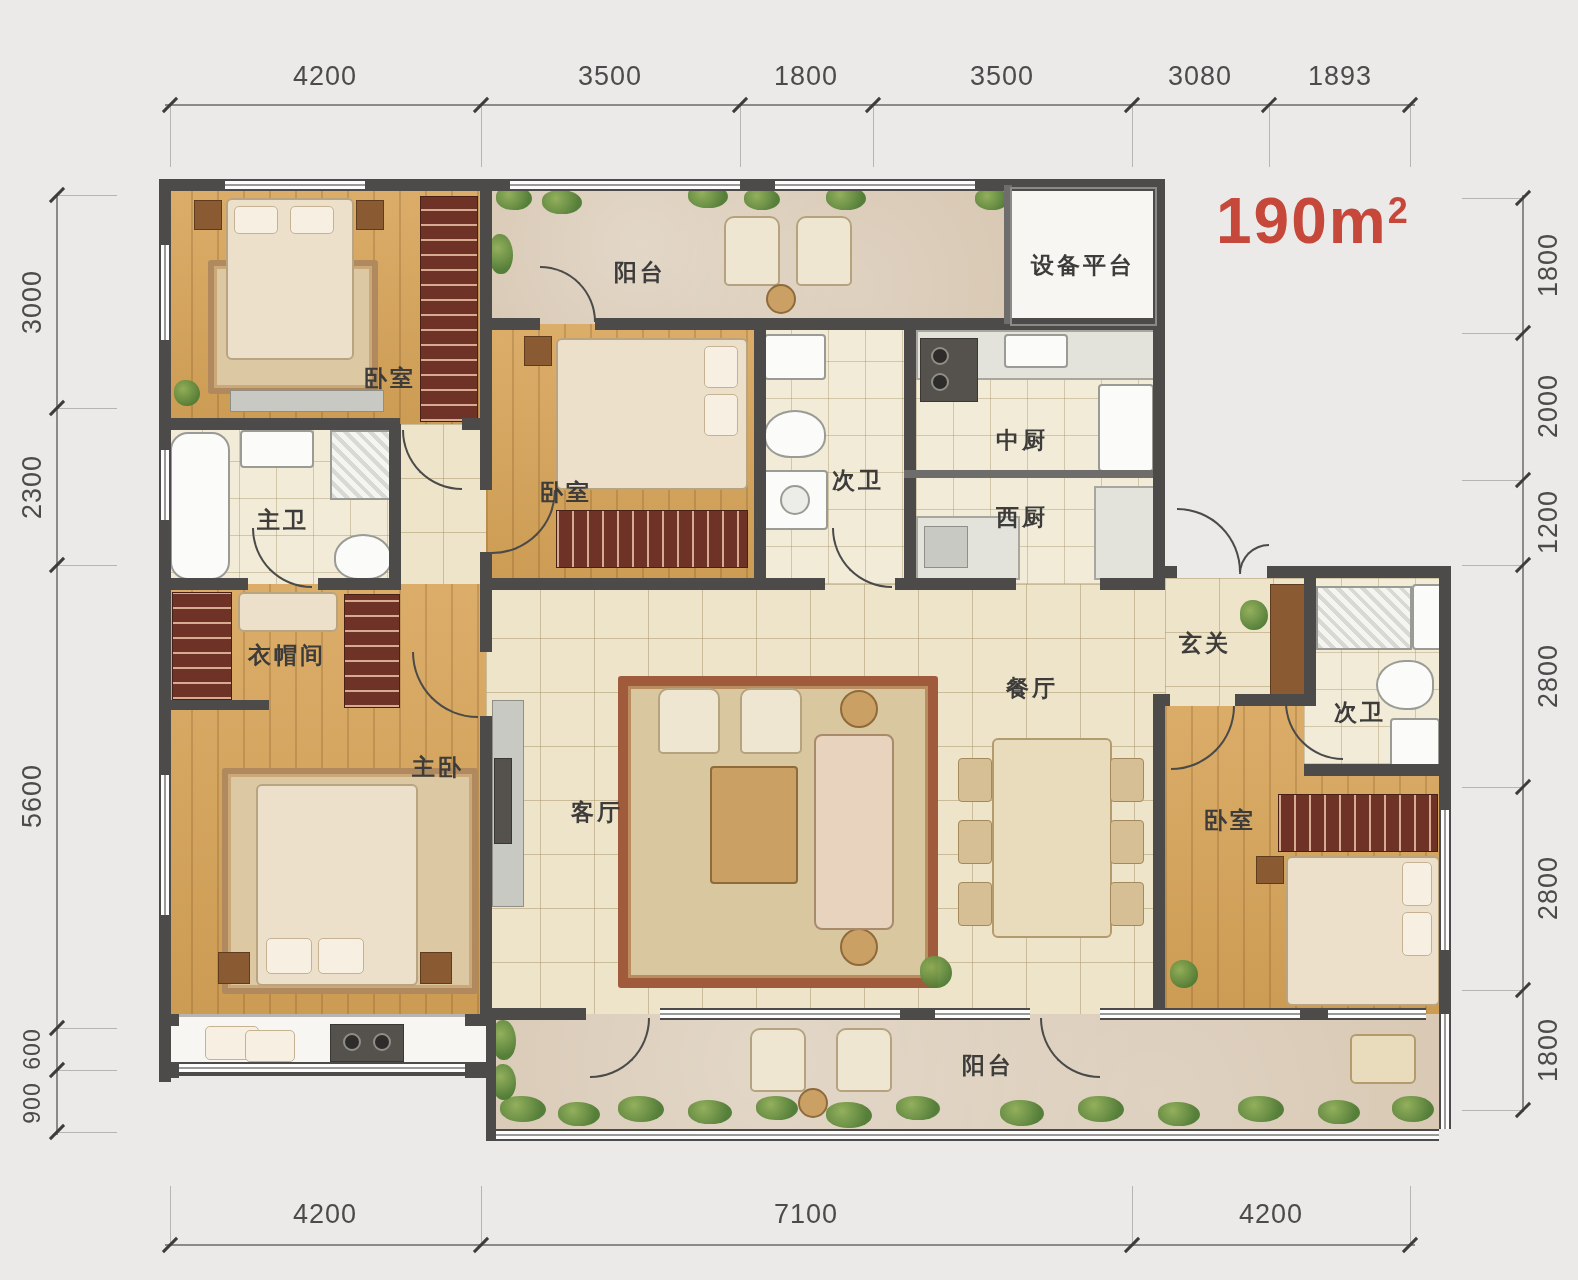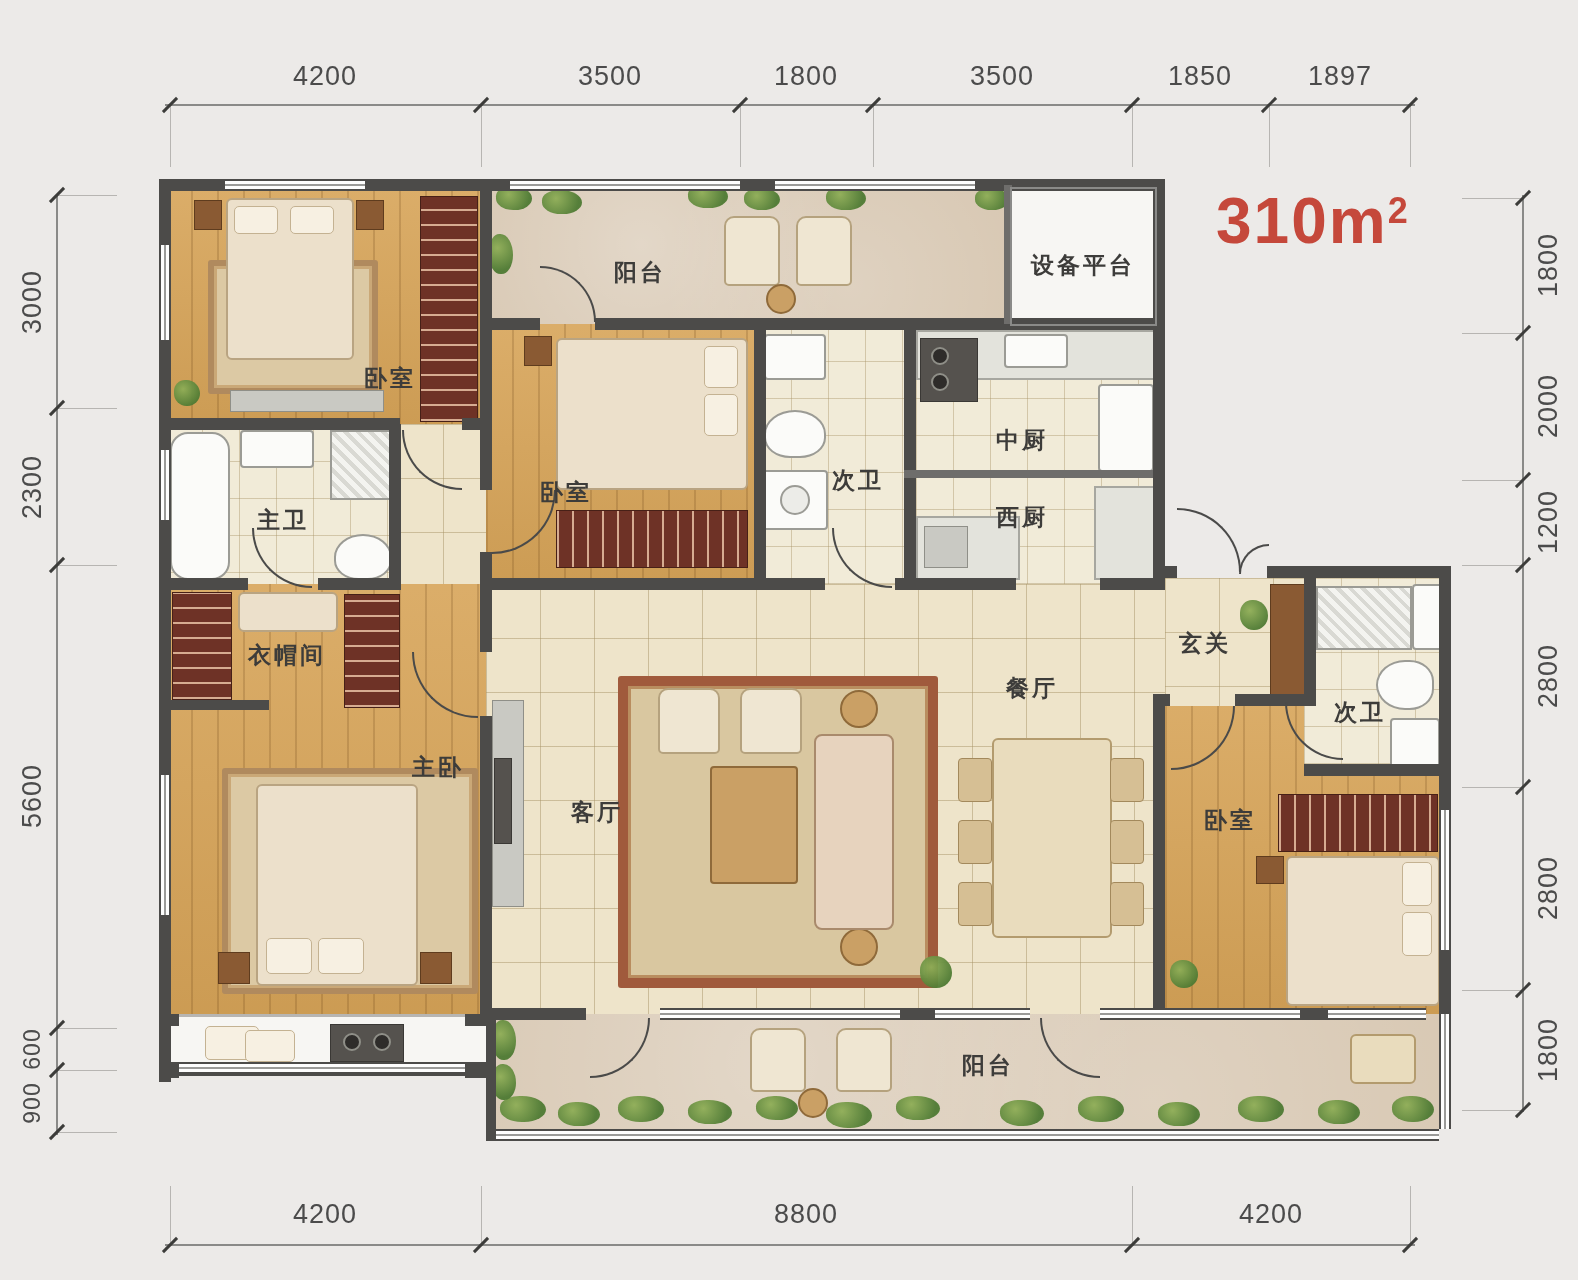--- a/index.html
+++ b/index.html
@@ -275,55 +275,55 @@
   <span class="rlabel" style="left:1022px;top:517px">西厨</span>
   <span class="rlabel" style="left:287px;top:655px">衣帽间</span>
   <span class="rlabel" style="left:438px;top:767px">主卧</span>
   <span class="rlabel" style="left:597px;top:812px">客厅</span>
   <span class="rlabel" style="left:1032px;top:688px">餐厅</span>
   <span class="rlabel" style="left:1205px;top:643px">玄关</span>
   <span class="rlabel" style="left:1360px;top:712px">次卫</span>
   <span class="rlabel" style="left:1230px;top:820px">卧室</span>
   <span class="rlabel" style="left:988px;top:1065px">阳台</span>
 
-  <div class="area"><span>310</span><span>m</span><sup>2</sup></div>
+  <div class="area"><span>190</span><span>m</span><sup>2</sup></div>
 
   <div class="dline" style="left:165px;top:104px;width:1250px;height:2px"></div>
   <div class="ext" style="left:170px;top:105px;width:1px;height:62px"></div>
   <div class="ext" style="left:481px;top:105px;width:1px;height:62px"></div>
   <div class="ext" style="left:740px;top:105px;width:1px;height:62px"></div>
   <div class="ext" style="left:873px;top:105px;width:1px;height:62px"></div>
   <div class="ext" style="left:1132px;top:105px;width:1px;height:62px"></div>
   <div class="ext" style="left:1269px;top:105px;width:1px;height:62px"></div>
   <div class="ext" style="left:1410px;top:105px;width:1px;height:62px"></div>
   <span class="tick" style="left:170px;top:105px"></span>
   <span class="tick" style="left:481px;top:105px"></span>
   <span class="tick" style="left:740px;top:105px"></span>
   <span class="tick" style="left:873px;top:105px"></span>
   <span class="tick" style="left:1132px;top:105px"></span>
   <span class="tick" style="left:1269px;top:105px"></span>
   <span class="tick" style="left:1410px;top:105px"></span>
   <span class="dim" style="left:325px;top:76px">4200</span>
   <span class="dim" style="left:610px;top:76px">3500</span>
   <span class="dim" style="left:806px;top:76px">1800</span>
   <span class="dim" style="left:1002px;top:76px">3500</span>
-  <span class="dim" style="left:1200px;top:76px">1850</span>
-  <span class="dim" style="left:1340px;top:76px">1897</span>
+  <span class="dim" style="left:1200px;top:76px">3080</span>
+  <span class="dim" style="left:1340px;top:76px">1893</span>
 
   <div class="dline" style="left:165px;top:1244px;width:1250px;height:2px"></div>
   <div class="ext" style="left:170px;top:1186px;width:1px;height:58px"></div>
   <div class="ext" style="left:481px;top:1186px;width:1px;height:58px"></div>
   <div class="ext" style="left:1132px;top:1186px;width:1px;height:58px"></div>
   <div class="ext" style="left:1410px;top:1186px;width:1px;height:58px"></div>
   <span class="tick" style="left:170px;top:1245px"></span>
   <span class="tick" style="left:481px;top:1245px"></span>
   <span class="tick" style="left:1132px;top:1245px"></span>
   <span class="tick" style="left:1410px;top:1245px"></span>
   <span class="dim" style="left:325px;top:1214px">4200</span>
-  <span class="dim" style="left:806px;top:1214px">8800</span>
+  <span class="dim" style="left:806px;top:1214px">7100</span>
   <span class="dim" style="left:1271px;top:1214px">4200</span>
 
   <div class="dline" style="left:56px;top:195px;width:2px;height:940px"></div>
   <div class="ext" style="left:57px;top:195px;width:60px;height:1px"></div>
   <div class="ext" style="left:57px;top:408px;width:60px;height:1px"></div>
   <div class="ext" style="left:57px;top:565px;width:60px;height:1px"></div>
   <div class="ext" style="left:57px;top:1028px;width:60px;height:1px"></div>
   <div class="ext" style="left:57px;top:1070px;width:60px;height:1px"></div>
   <div class="ext" style="left:57px;top:1132px;width:60px;height:1px"></div>
   <span class="tick" style="left:57px;top:195px"></span>

